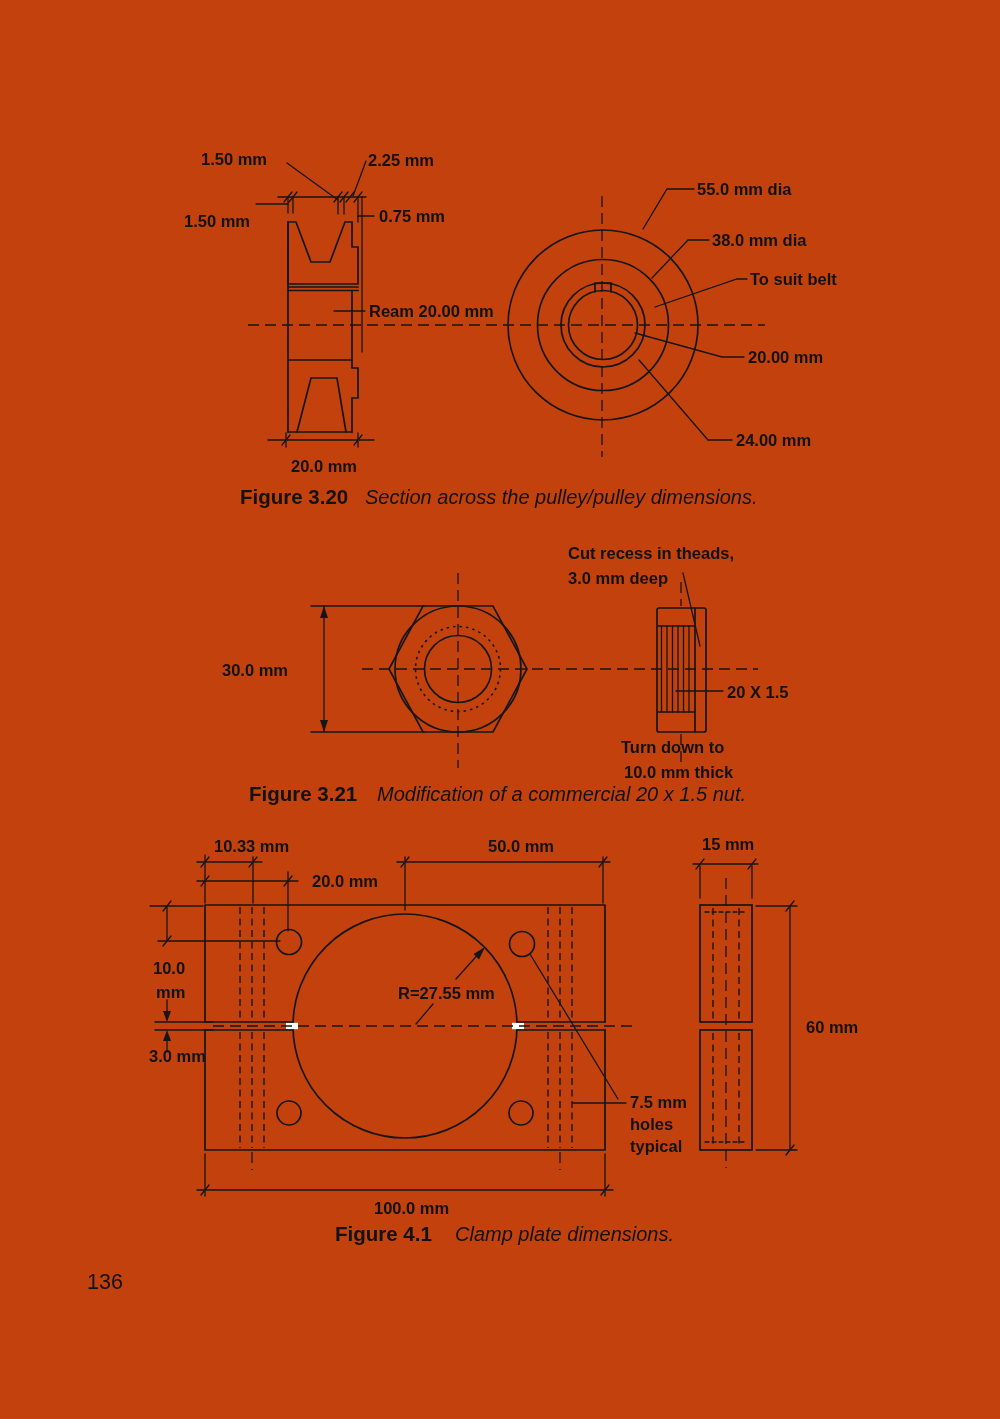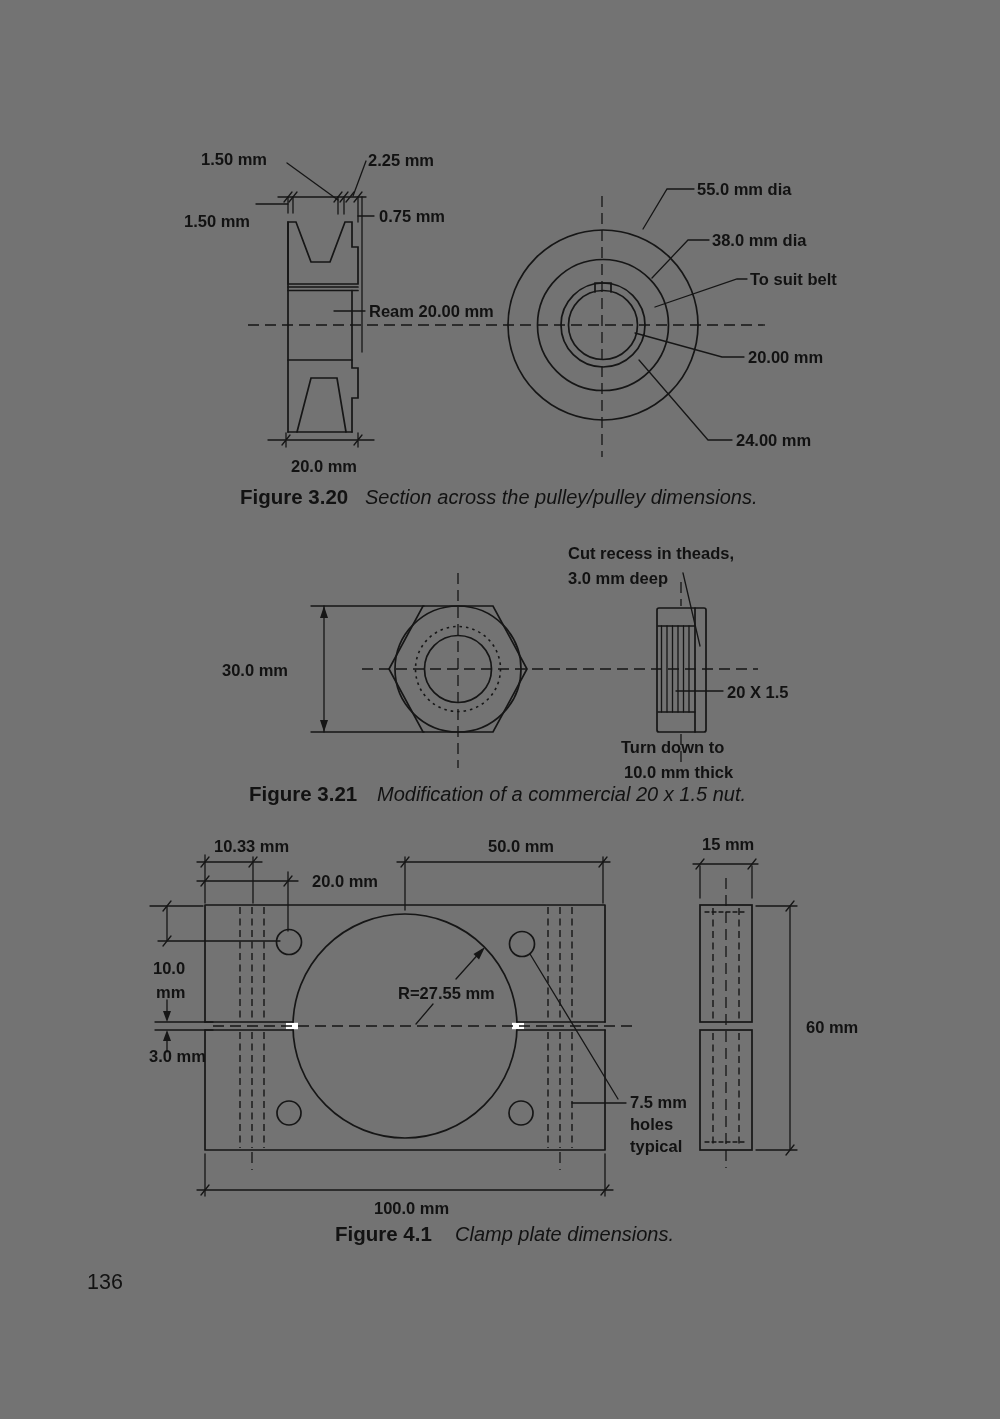--- a/index.html
+++ b/index.html
@@ -1,16 +1,16 @@
 <!DOCTYPE html>
 <html><head>
 <meta charset="utf-8">
 <style>
   html,body{margin:0;padding:0;background:#e8e8e8;}
-  .page{width:1000px;height:1419px;background:#737373;position:relative;margin:0 auto;overflow:hidden;}
+  .page{width:1000px;height:1419px;background:#c2410c;position:relative;margin:0 auto;overflow:hidden;}
   svg{position:absolute;left:0;top:0;}
   text{font-family:"Liberation Sans",sans-serif;fill:#121212;}
   .dim{font-weight:bold;font-size:16.5px;}
   .cap-label{font-weight:bold;font-size:20.5px;}
   .cap-text{font-style:italic;font-size:20px;}
   .pagenum{font-size:21.5px;}
   .obj{stroke:#161616;stroke-width:1.7;fill:none;stroke-linecap:round;}
   .thin{stroke:#161616;stroke-width:1.3;fill:none;stroke-linecap:round;}
   .cl{stroke:#161616;stroke-width:1.3;fill:none;stroke-dasharray:11,6;}
   .hid{stroke:#161616;stroke-width:1.4;fill:none;stroke-dasharray:7,4.5;}

